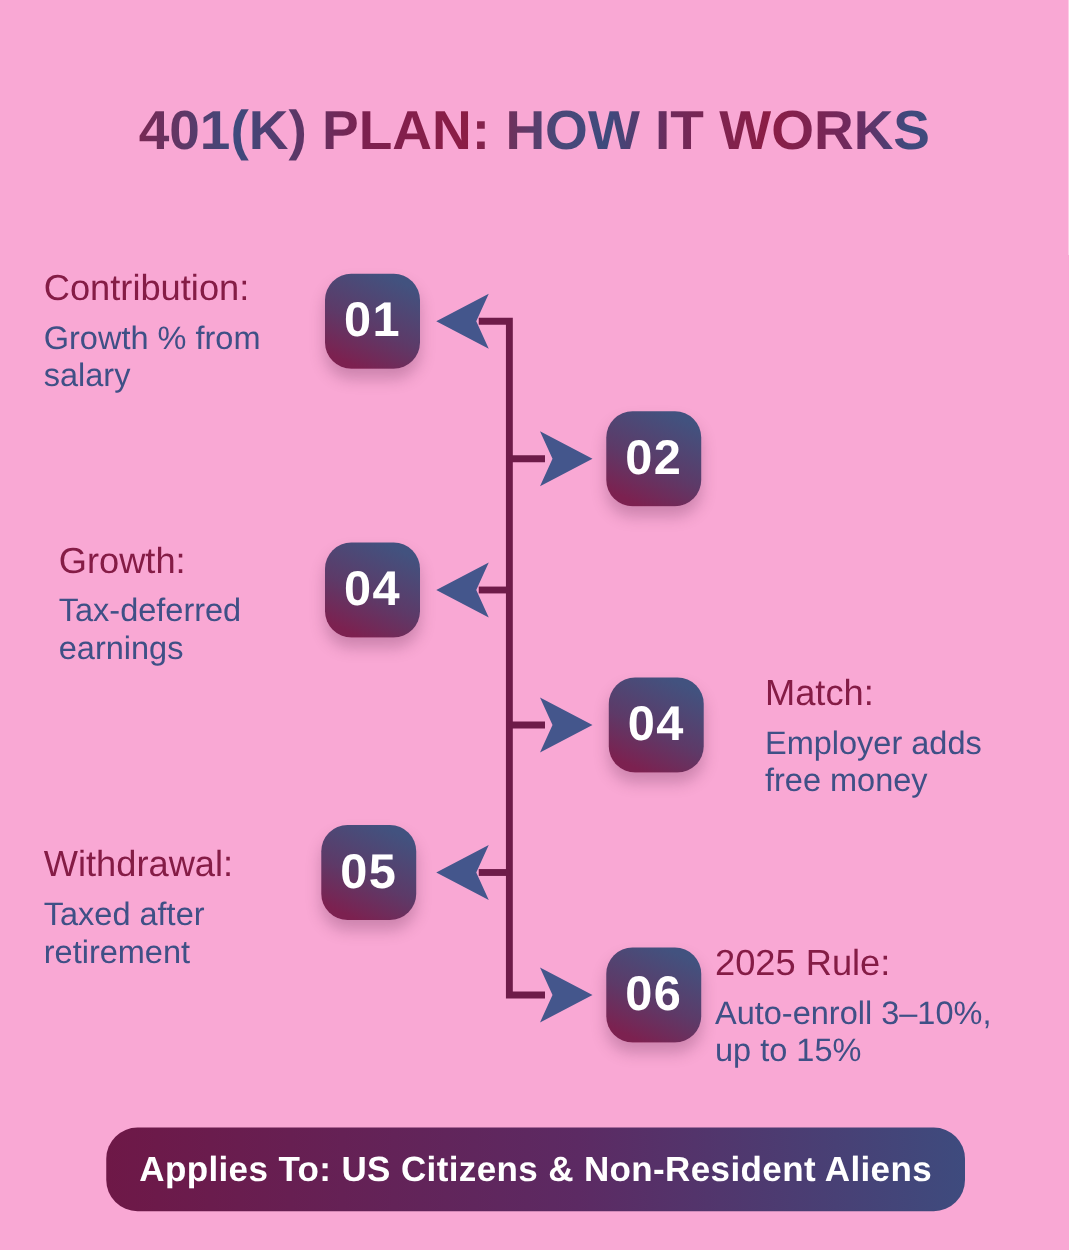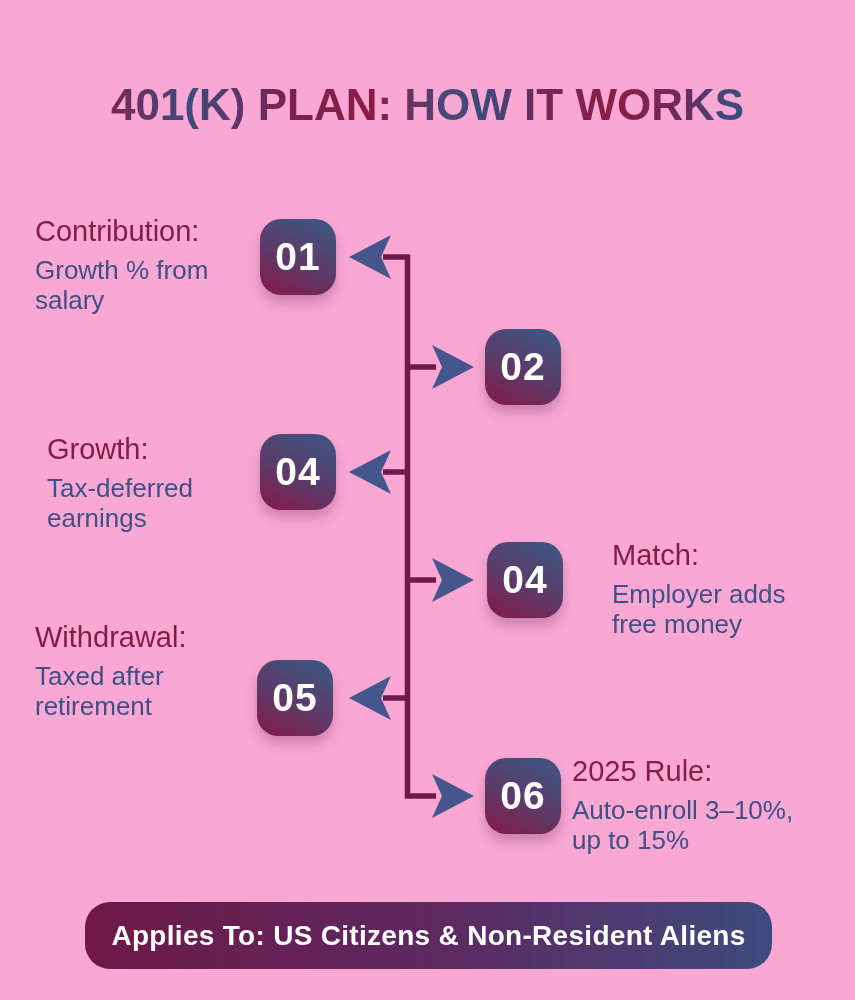--- a/index.html
+++ b/index.html
@@ -75,21 +75,21 @@
   .badge-1{left:260px;top:219px;}
   .badge-2{left:485px;top:329px;}
   .badge-3{left:260px;top:434px;}
   .badge-4{left:487px;top:542px;}
   .badge-5{left:257px;top:660px;}
   .badge-6{left:485px;top:758px;}
   .text-1{left:35px;top:216px;width:230px;}
   .text-2{left:572px;top:327px;width:250px;}
   .text-3{left:47px;top:434px;width:230px;}
   .text-4{left:572px;top:540px;width:250px;margin-left:40px;}
-  .text-5{left:35px;top:622px;width:230px;}
+  .text-5{left:35px;top:677px;width:230px;}
   .text-6{left:572px;top:756px;width:280px;}
   .footer-banner{
     position:absolute;
     left:85px;top:902px;
     width:687px;height:67px;
     border-radius:25px;
     background:linear-gradient(90deg,#6e1847 0%,#5c2a63 55%,#3e4b7e 100%);
     display:flex;align-items:center;justify-content:center;
     color:#ffffff;
     font-size:28px;

